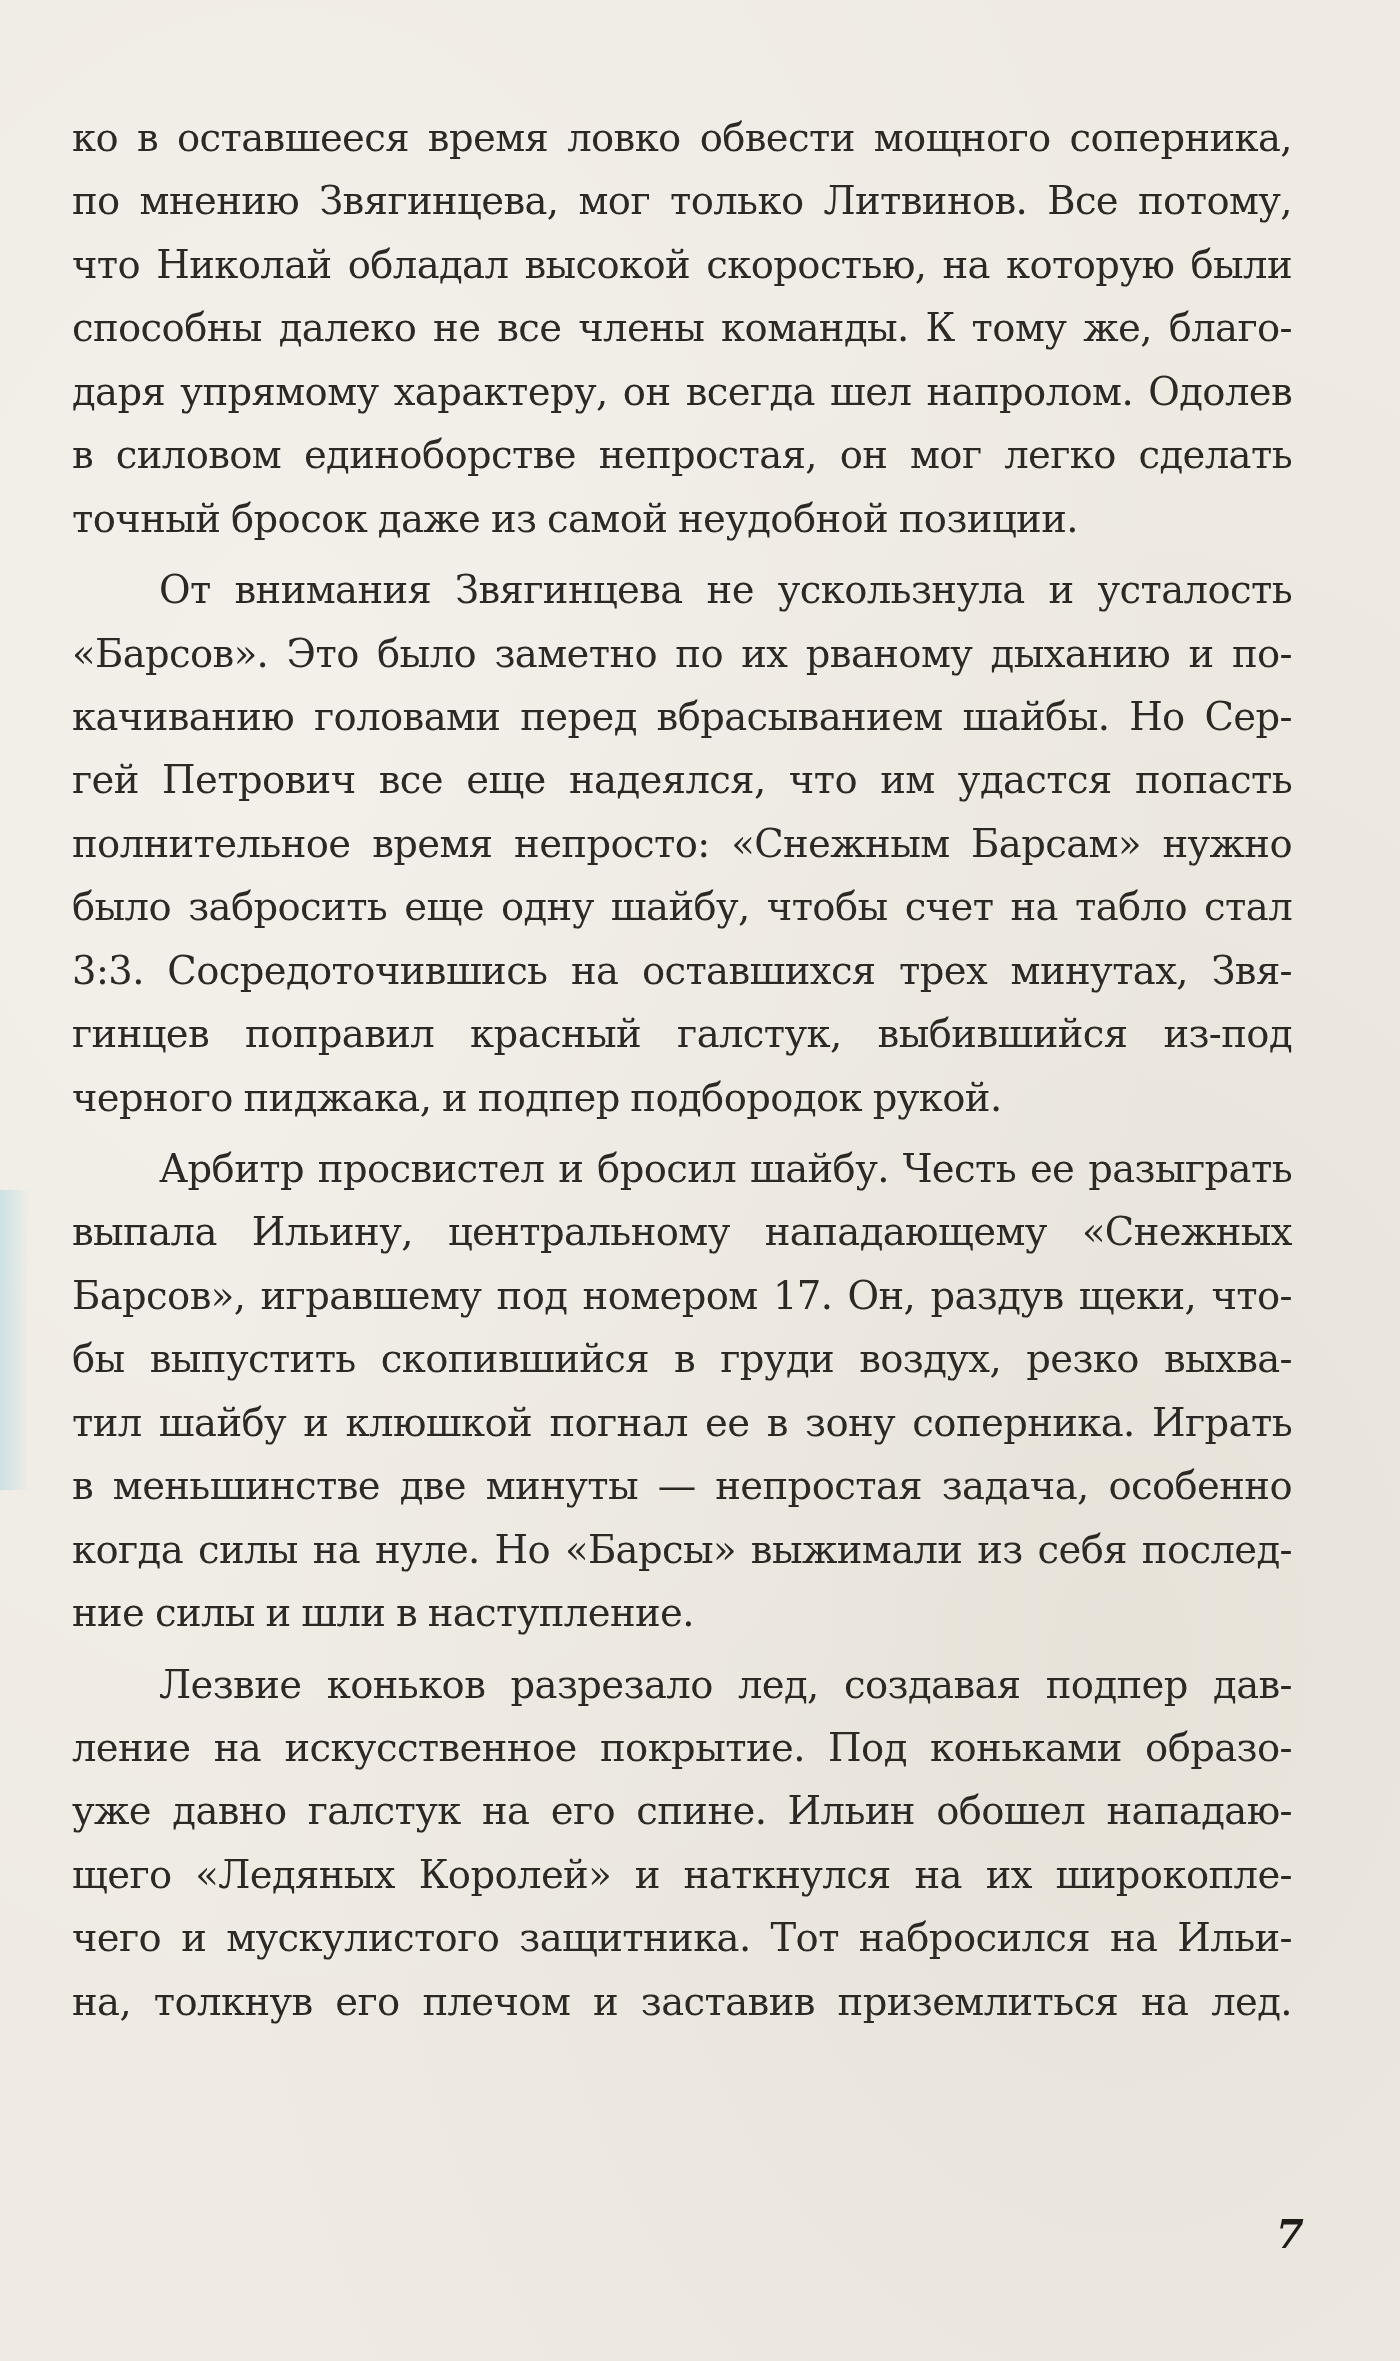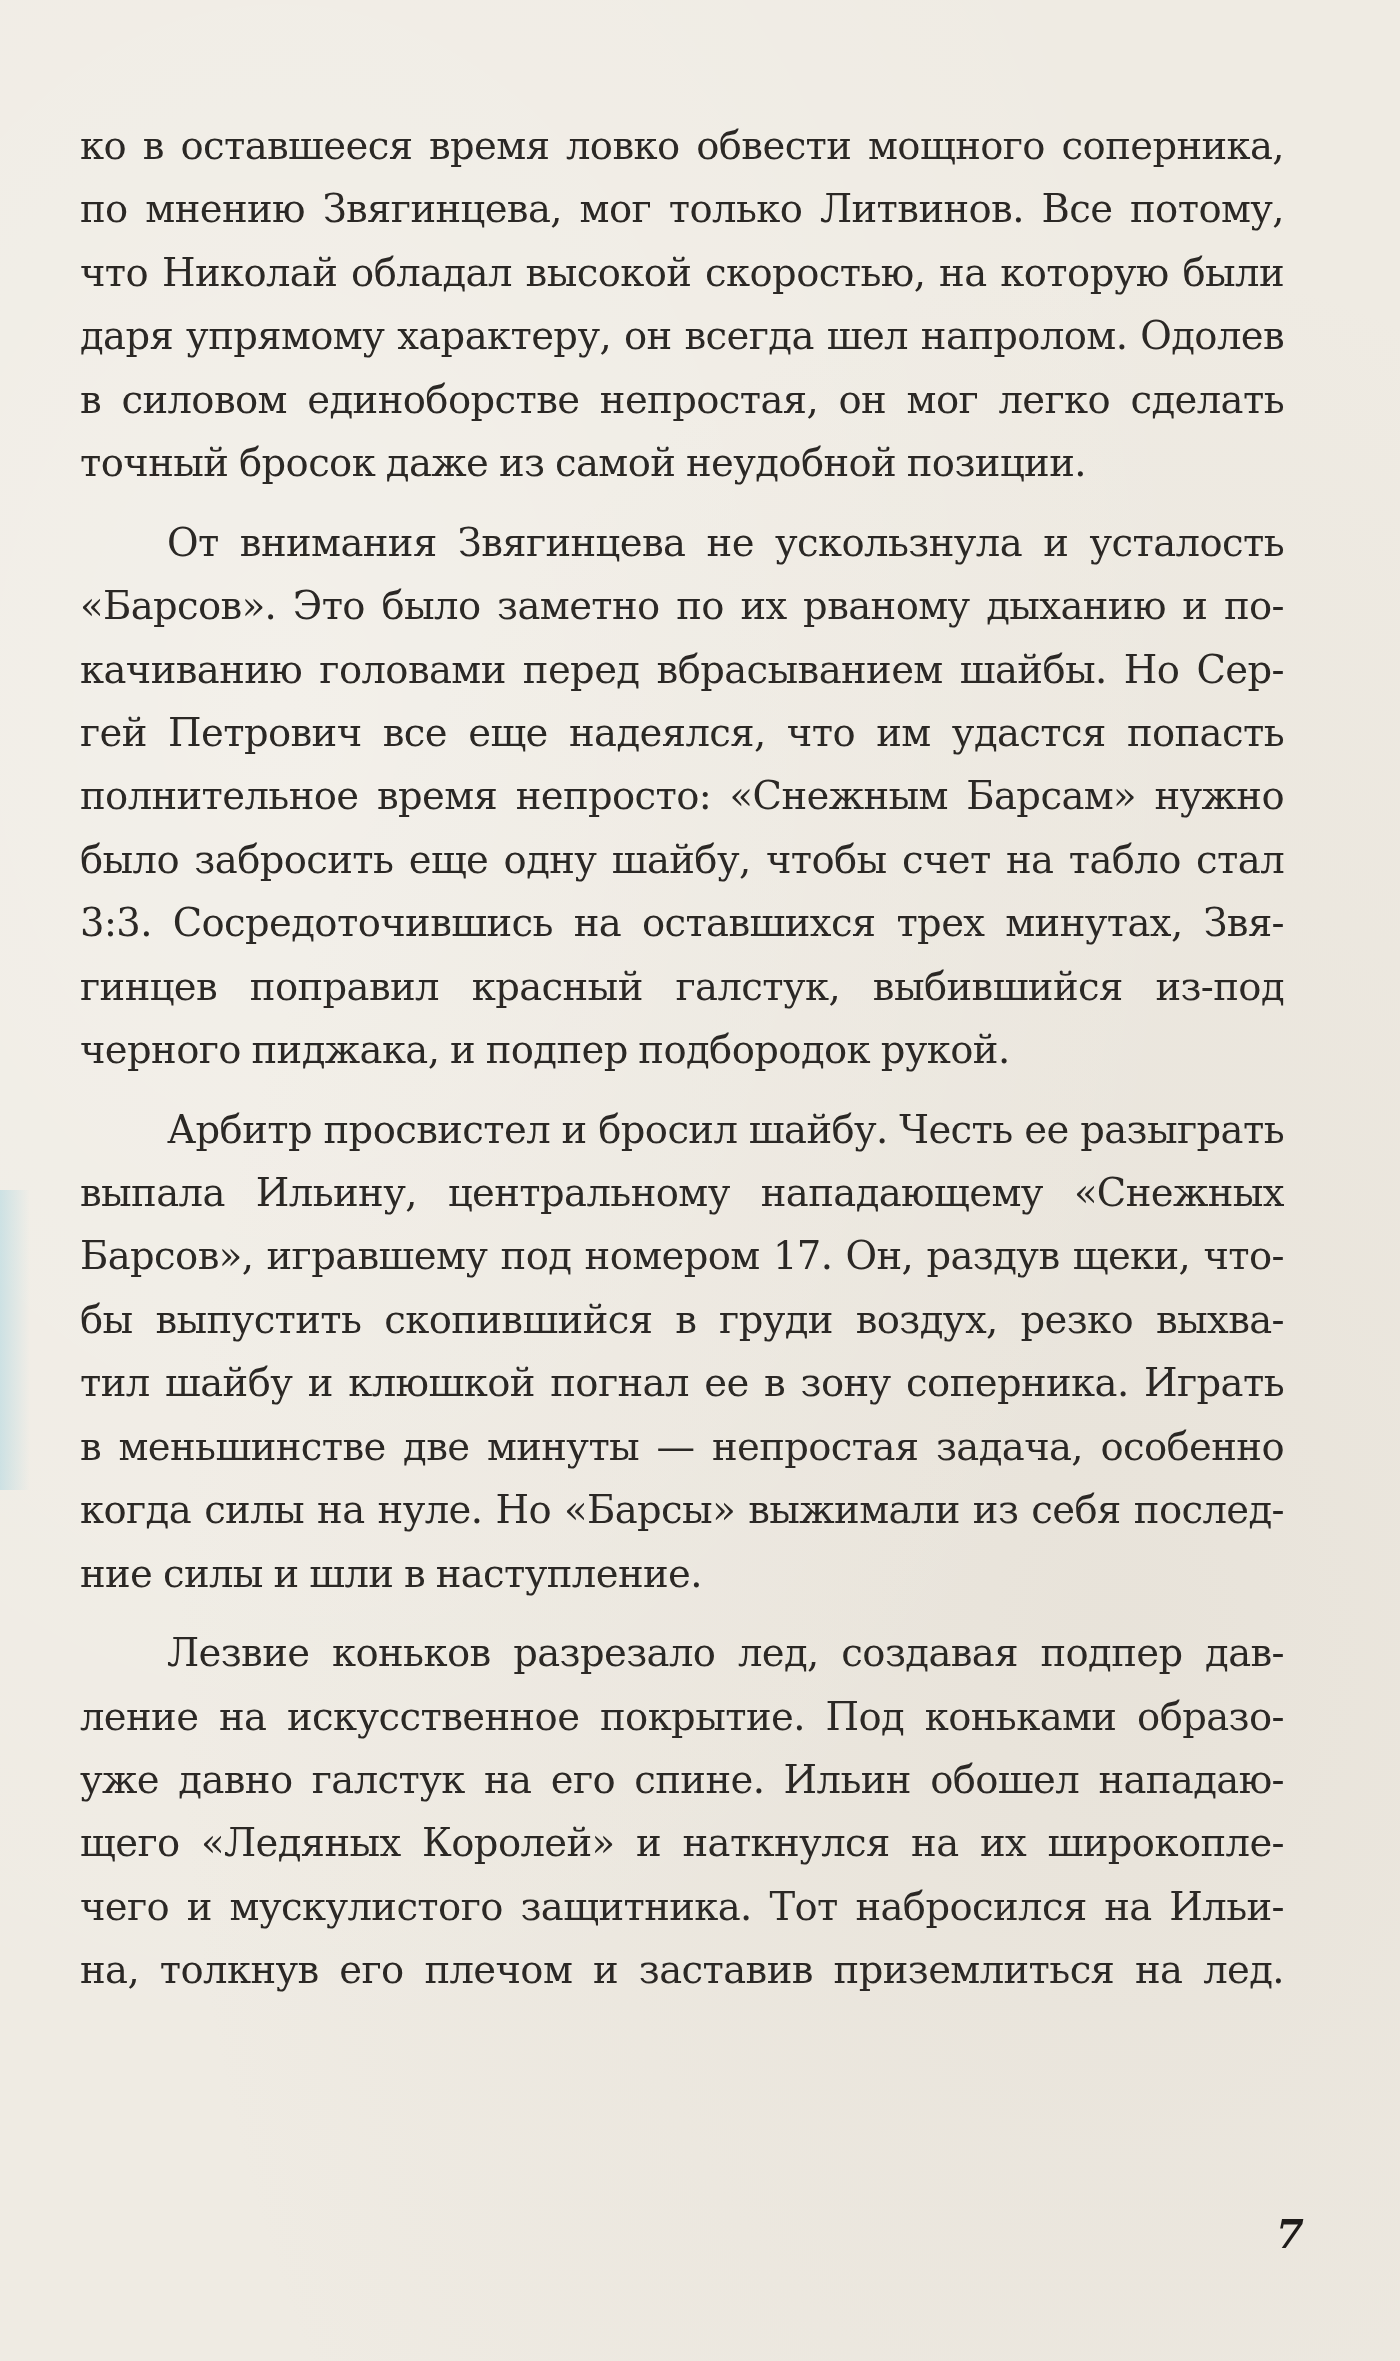--- a/index.html
+++ b/index.html
@@ -26,21 +26,21 @@
     height: 300px;
     background: linear-gradient(to right, rgba(175,215,225,0.55), rgba(175,215,225,0));
   }
   .page {
     position: absolute;
     left: 64px;
     top: 98px;
     width: 1236px;
   }
   .paragraph {
-    margin: 16px;
+    margin: 8px;
   }
   .line {
     display: block;
     height: 63.45px;
     line-height: 63.45px;
     font-size: 38.5px;
     letter-spacing: -0.6px;
     word-spacing: -1px;
     text-align: justify;
     text-align-last: justify;
@@ -68,20 +68,21 @@
 <body>
 
 <div class="edge-tint"></div>
 
 <div class="page">
 
   <div class="paragraph">
     <span class="line">ко в оставшееся время ловко обвести мощного соперника,</span>
     <span class="line">по мнению Звягинцева, мог только Литвинов. Все потому,</span>
     <span class="line">что Николай обладал высокой скоростью, на которую были</span>
+    <span class="line">способны далеко не все члены команды. К тому же, благо-</span>
     <span class="line">даря упрямому характеру, он всегда шел напролом. Одолев</span>
     <span class="line">в силовом единоборстве непростая, он мог легко сделать</span>
     <span class="line last">точный бросок даже из самой неудобной позиции.</span>
   </div>
 
   <div class="paragraph">
     <span class="line indent">От внимания Звягинцева не ускользнула и усталость</span>
     <span class="line">«Барсов». Это было заметно по их рваному дыханию и по-</span>
     <span class="line">качиванию головами перед вбрасыванием шайбы. Но Сер-</span>
     <span class="line">гей Петрович все еще надеялся, что им удастся попасть</span>

